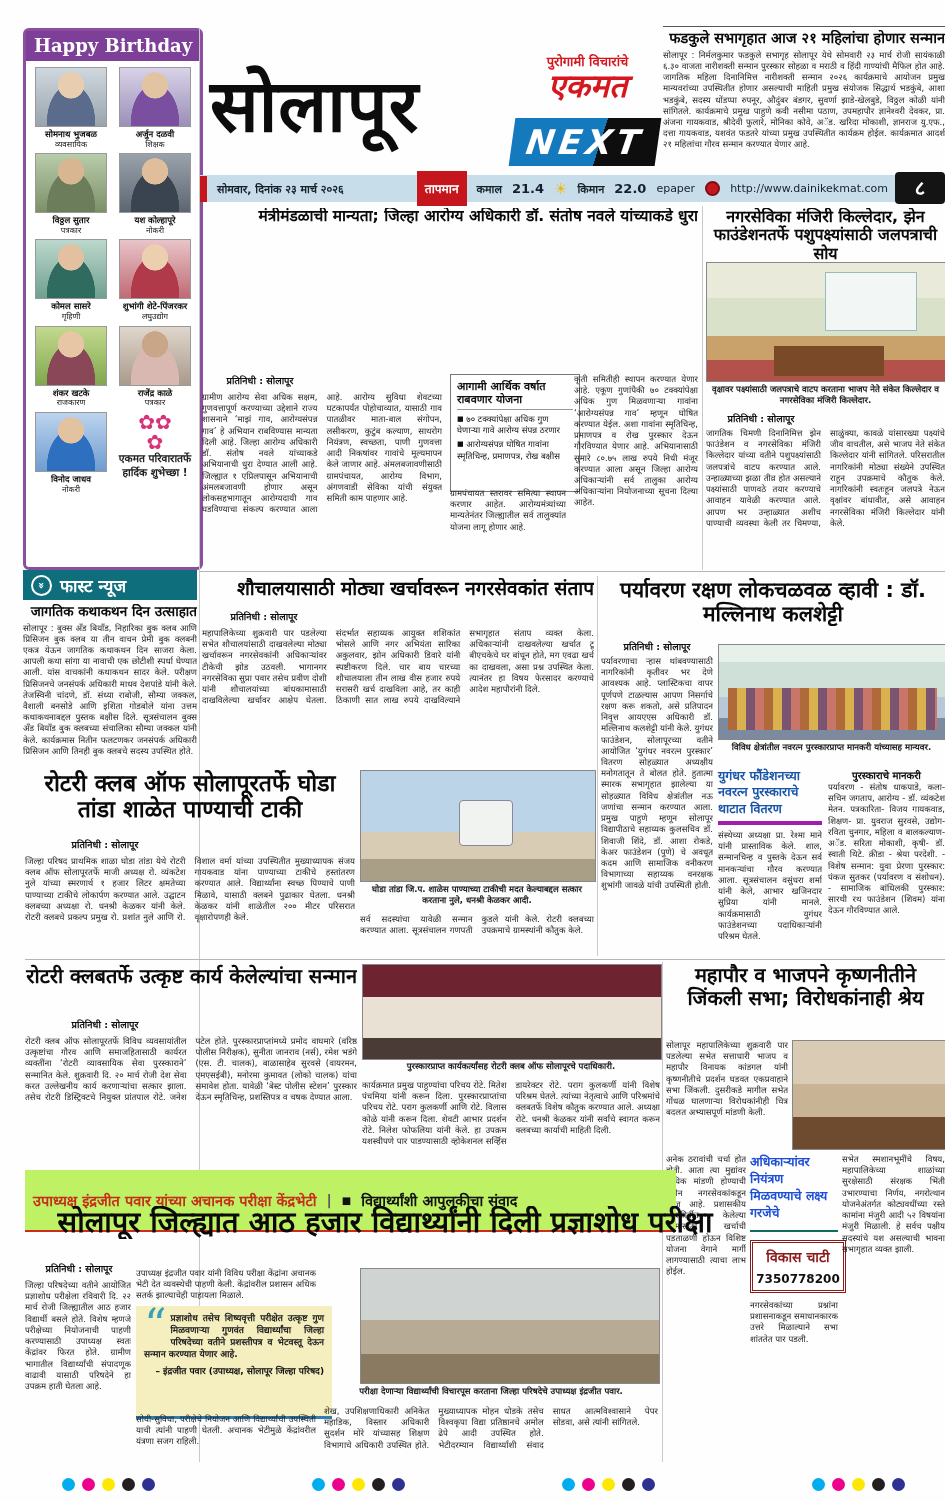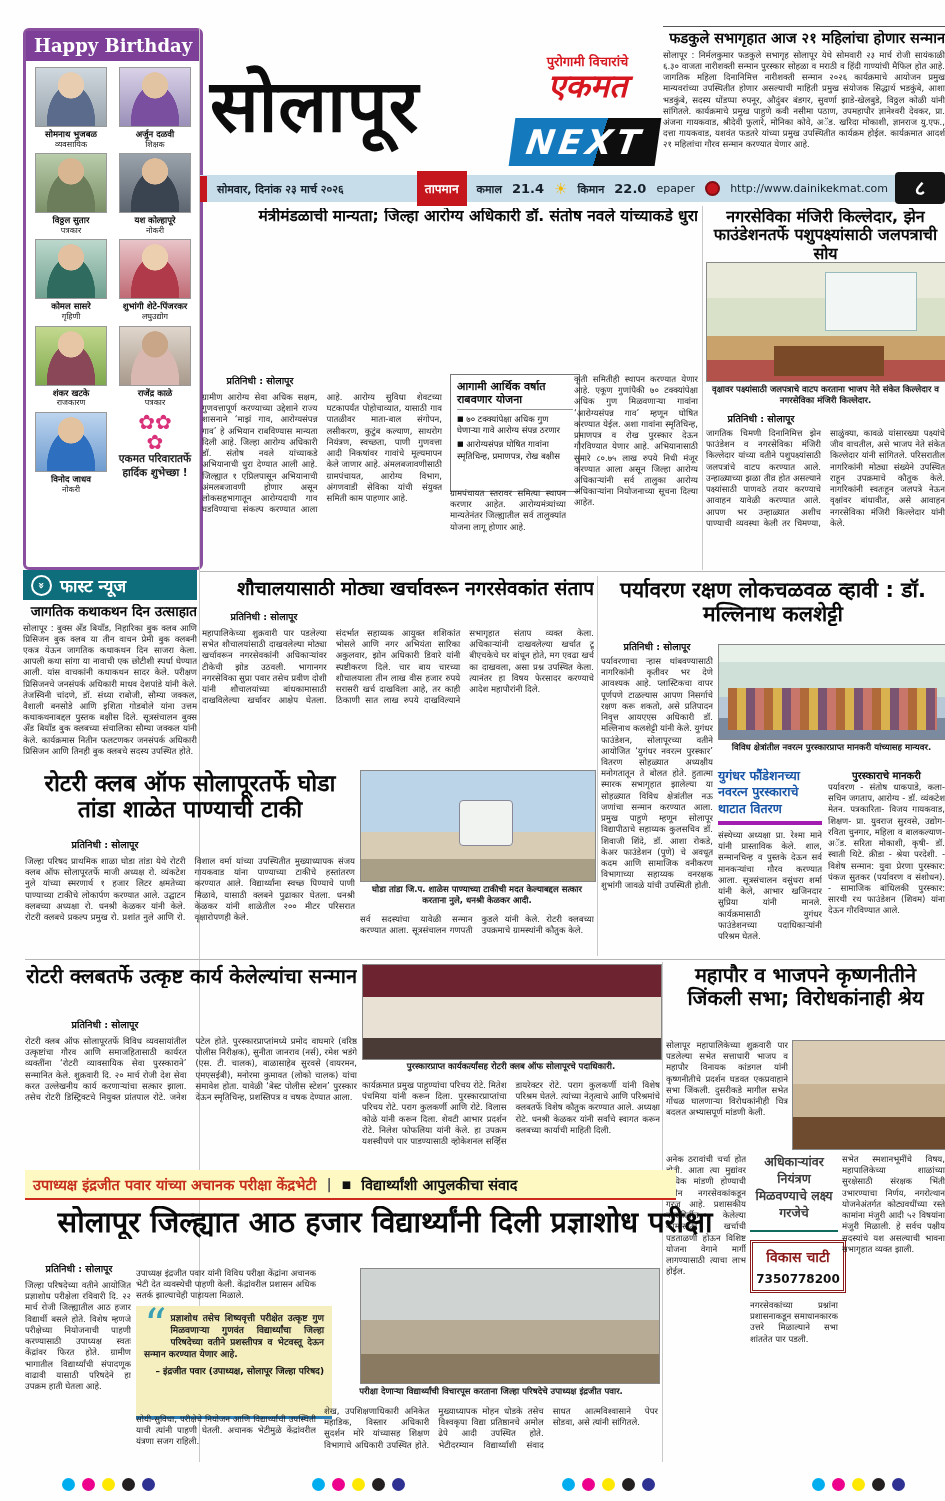--- a/index.html
+++ b/index.html
@@ -52,27 +52,27 @@
   .epaper-ic{width:11px;height:11px;border-radius:50%;background:#c4161c;display:inline-block;
              border:2px solid #7e0e12;}
   
   .infobox{border:1px solid #777;padding:5px 6px;background:#fff;}
   .infobox .ib-title{font-weight:bold;font-size:11px;line-height:1.2;border-bottom:1px solid #999;
                      padding-bottom:3px;margin-bottom:4px;}
   .ib-li{font-size:8.5px;line-height:1.3;margin-top:3px;}
   .sq{color:#111;font-size:7px;vertical-align:1px;}
   .subhead-blue{color:#1a56a8;font-weight:bold;font-size:12.5px;text-align:left;line-height:1.3;
                 border-bottom:4px solid #a21caf;padding-bottom:4px;}
-  .subhead-teal{color:#404040;font-weight:bold;font-size:12.5px;text-align:center;line-height:1.35;
+  .subhead-teal{color:#1d4ed8;font-weight:bold;font-size:12.5px;line-height:1.35;
                 border-bottom:2px solid #0e6b5e;padding-bottom:8px;}
   .adbox{border:3px double #8b1a1a;text-align:center;padding:4px 2px;background:#fff;}
   .ad-name{color:#8b1a1a;font-weight:800;font-size:14px;}
   .ad-phone{color:#111;font-weight:bold;font-size:12px;margin-top:6px;}
-  .strip{background:#fef9c3;border-bottom:2px solid #cc2b1d;display:flex;align-items:center;
-         gap:10px;padding:0 8px;font-weight:bold;font-size:14.5px;}
+  .strip{background:#bef264;border-bottom:2px solid #cc2b1d;display:flex;align-items:center;
+         gap:10px;padding:16px 8px;font-weight:bold;font-size:14.5px;}
   .strip .left{color:#c62e1b;}
   .strip .sep{color:#555;}
   .quotebox{background:#f5efc0;border-bottom:3px solid #2d7fb8;padding:6px 8px;position:relative;}
   .qmark{font-family:"DejaVu Serif",serif;font-size:44px;color:#3aa0b5;line-height:0.6;float:left;
          margin-right:4px;}
   .qtext{font-size:9px;font-weight:bold;line-height:1.35;text-align:justify;color:#222;}
   .qby{font-size:9px;font-weight:bold;text-align:right;margin-top:3px;}
   
   .photo{border:1px solid #888;position:absolute;overflow:hidden;}
   .ph-jalpatra{background:linear-gradient(180deg,#e9ead9 0 30%,#d9e2c8 30% 62%,#c8a26a 62% 82%,#b2524b 82% 100%);}

